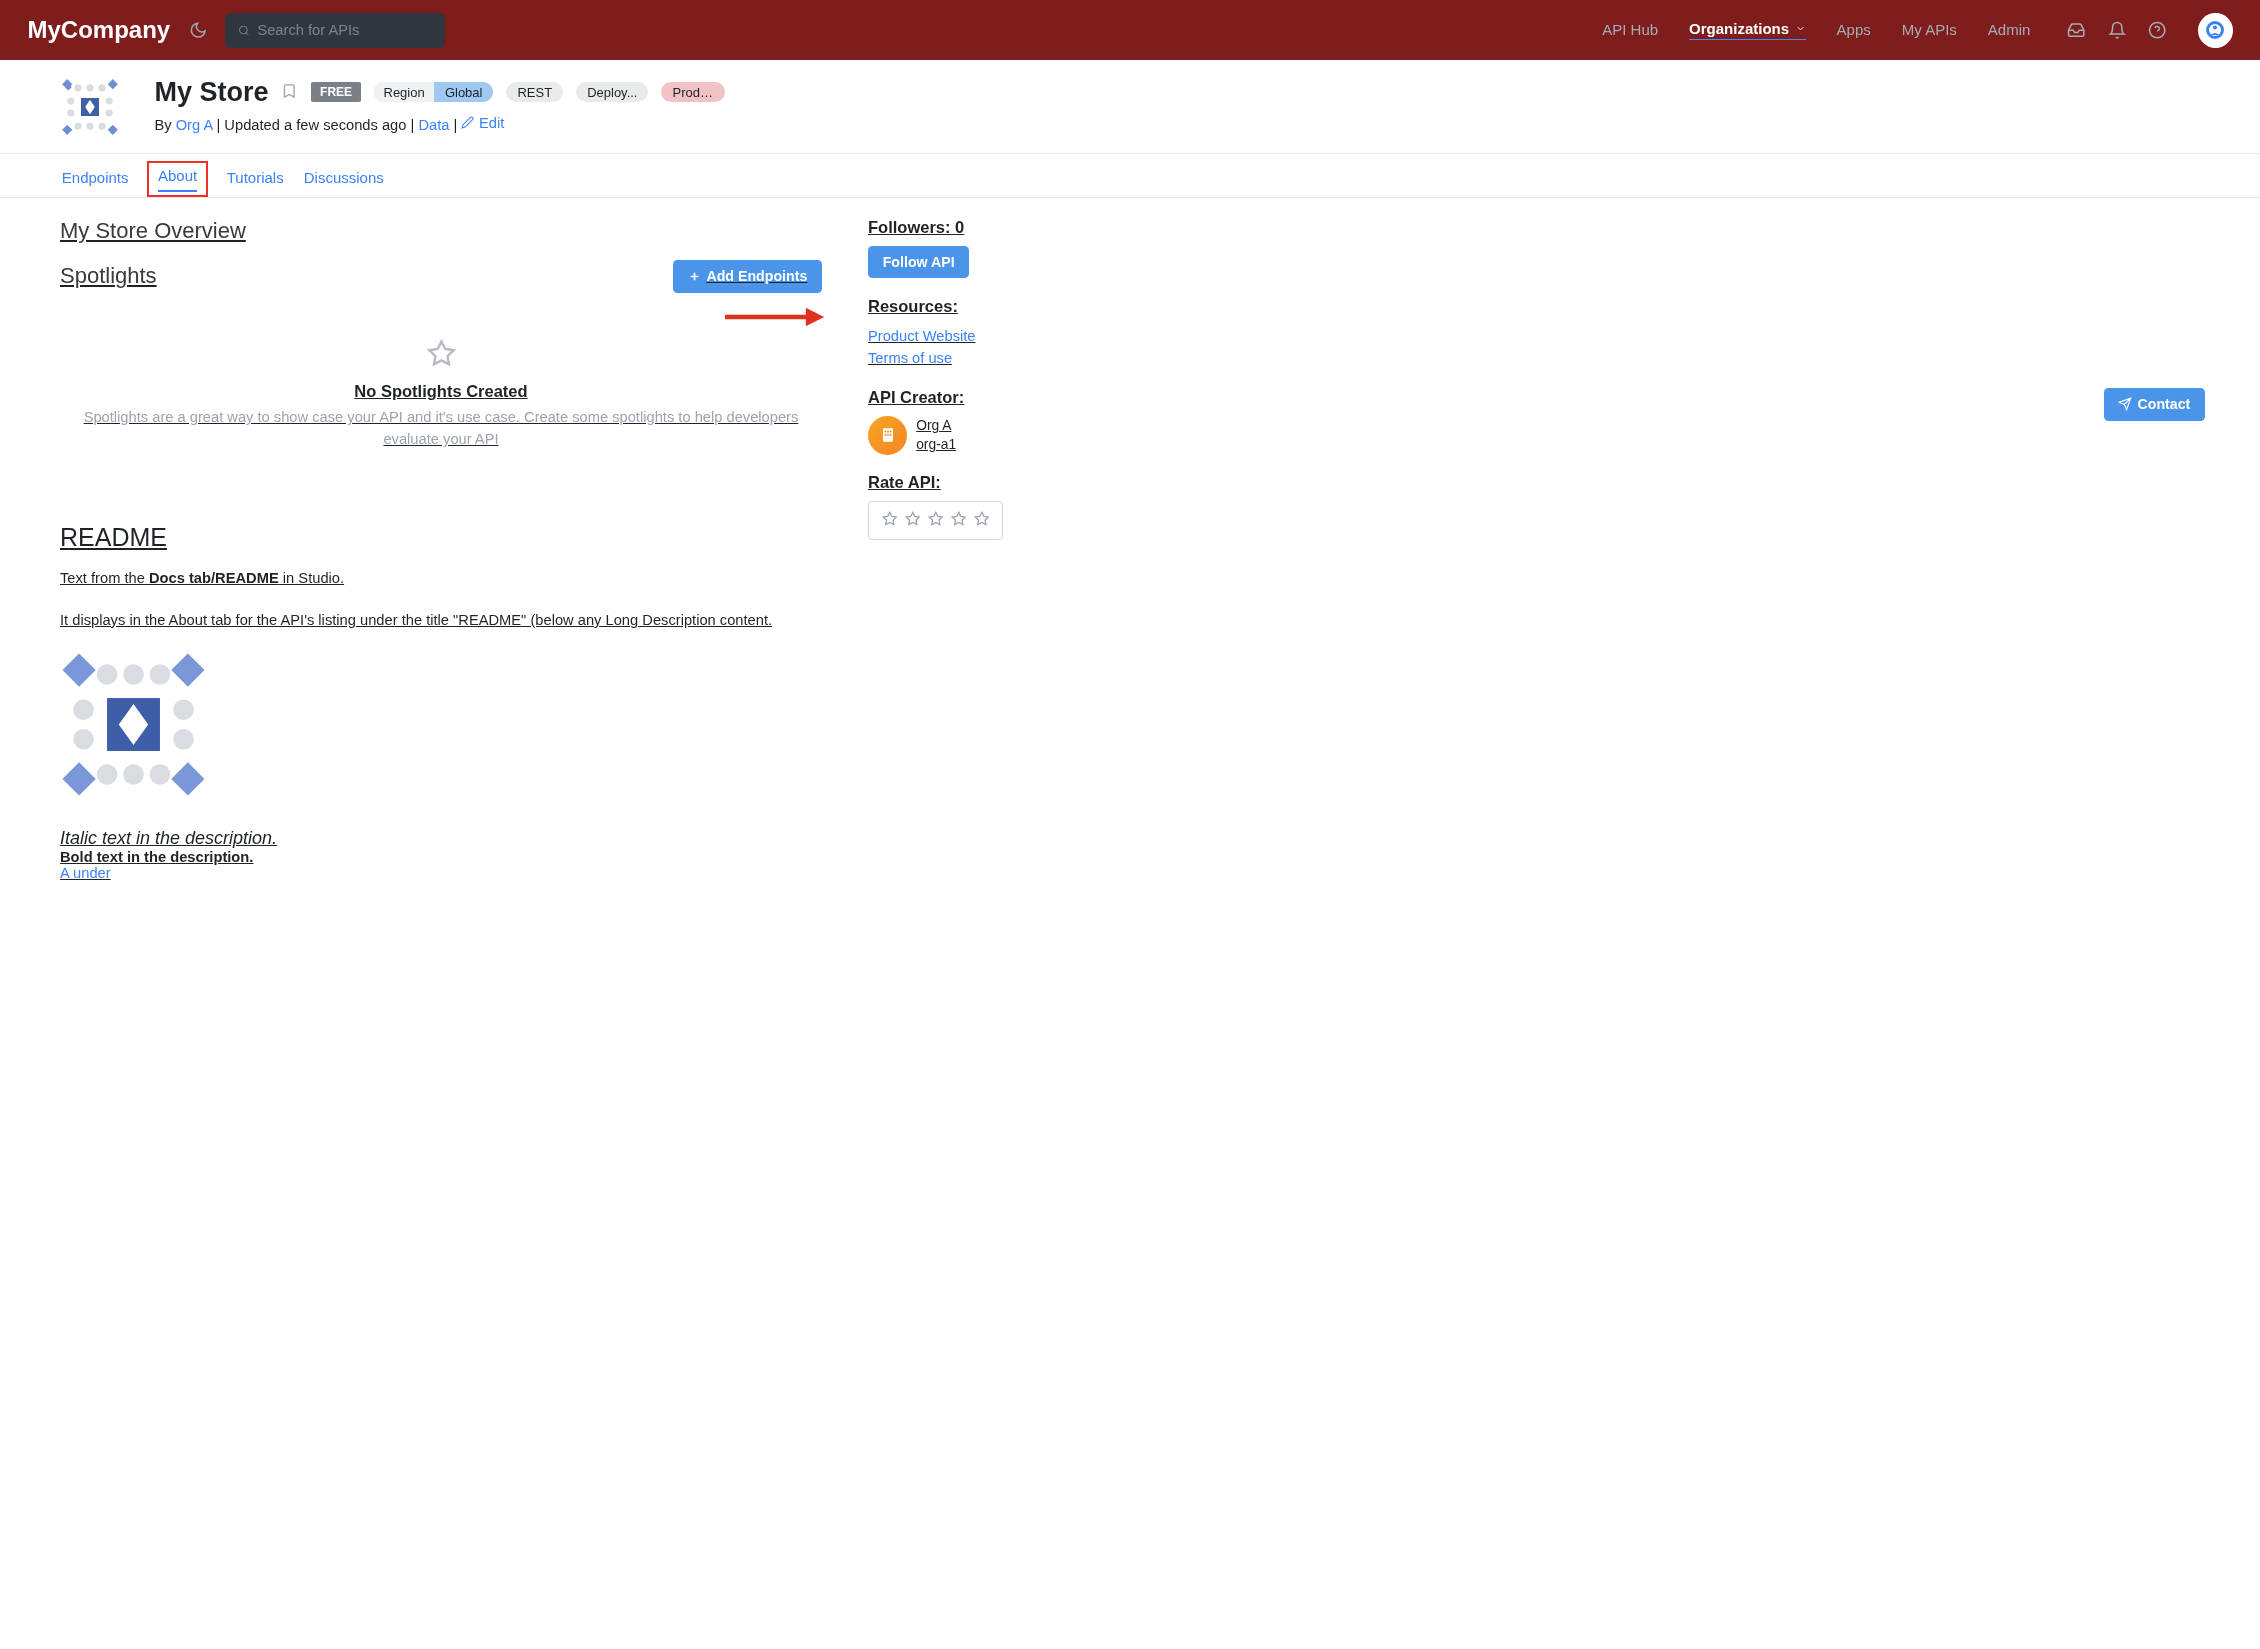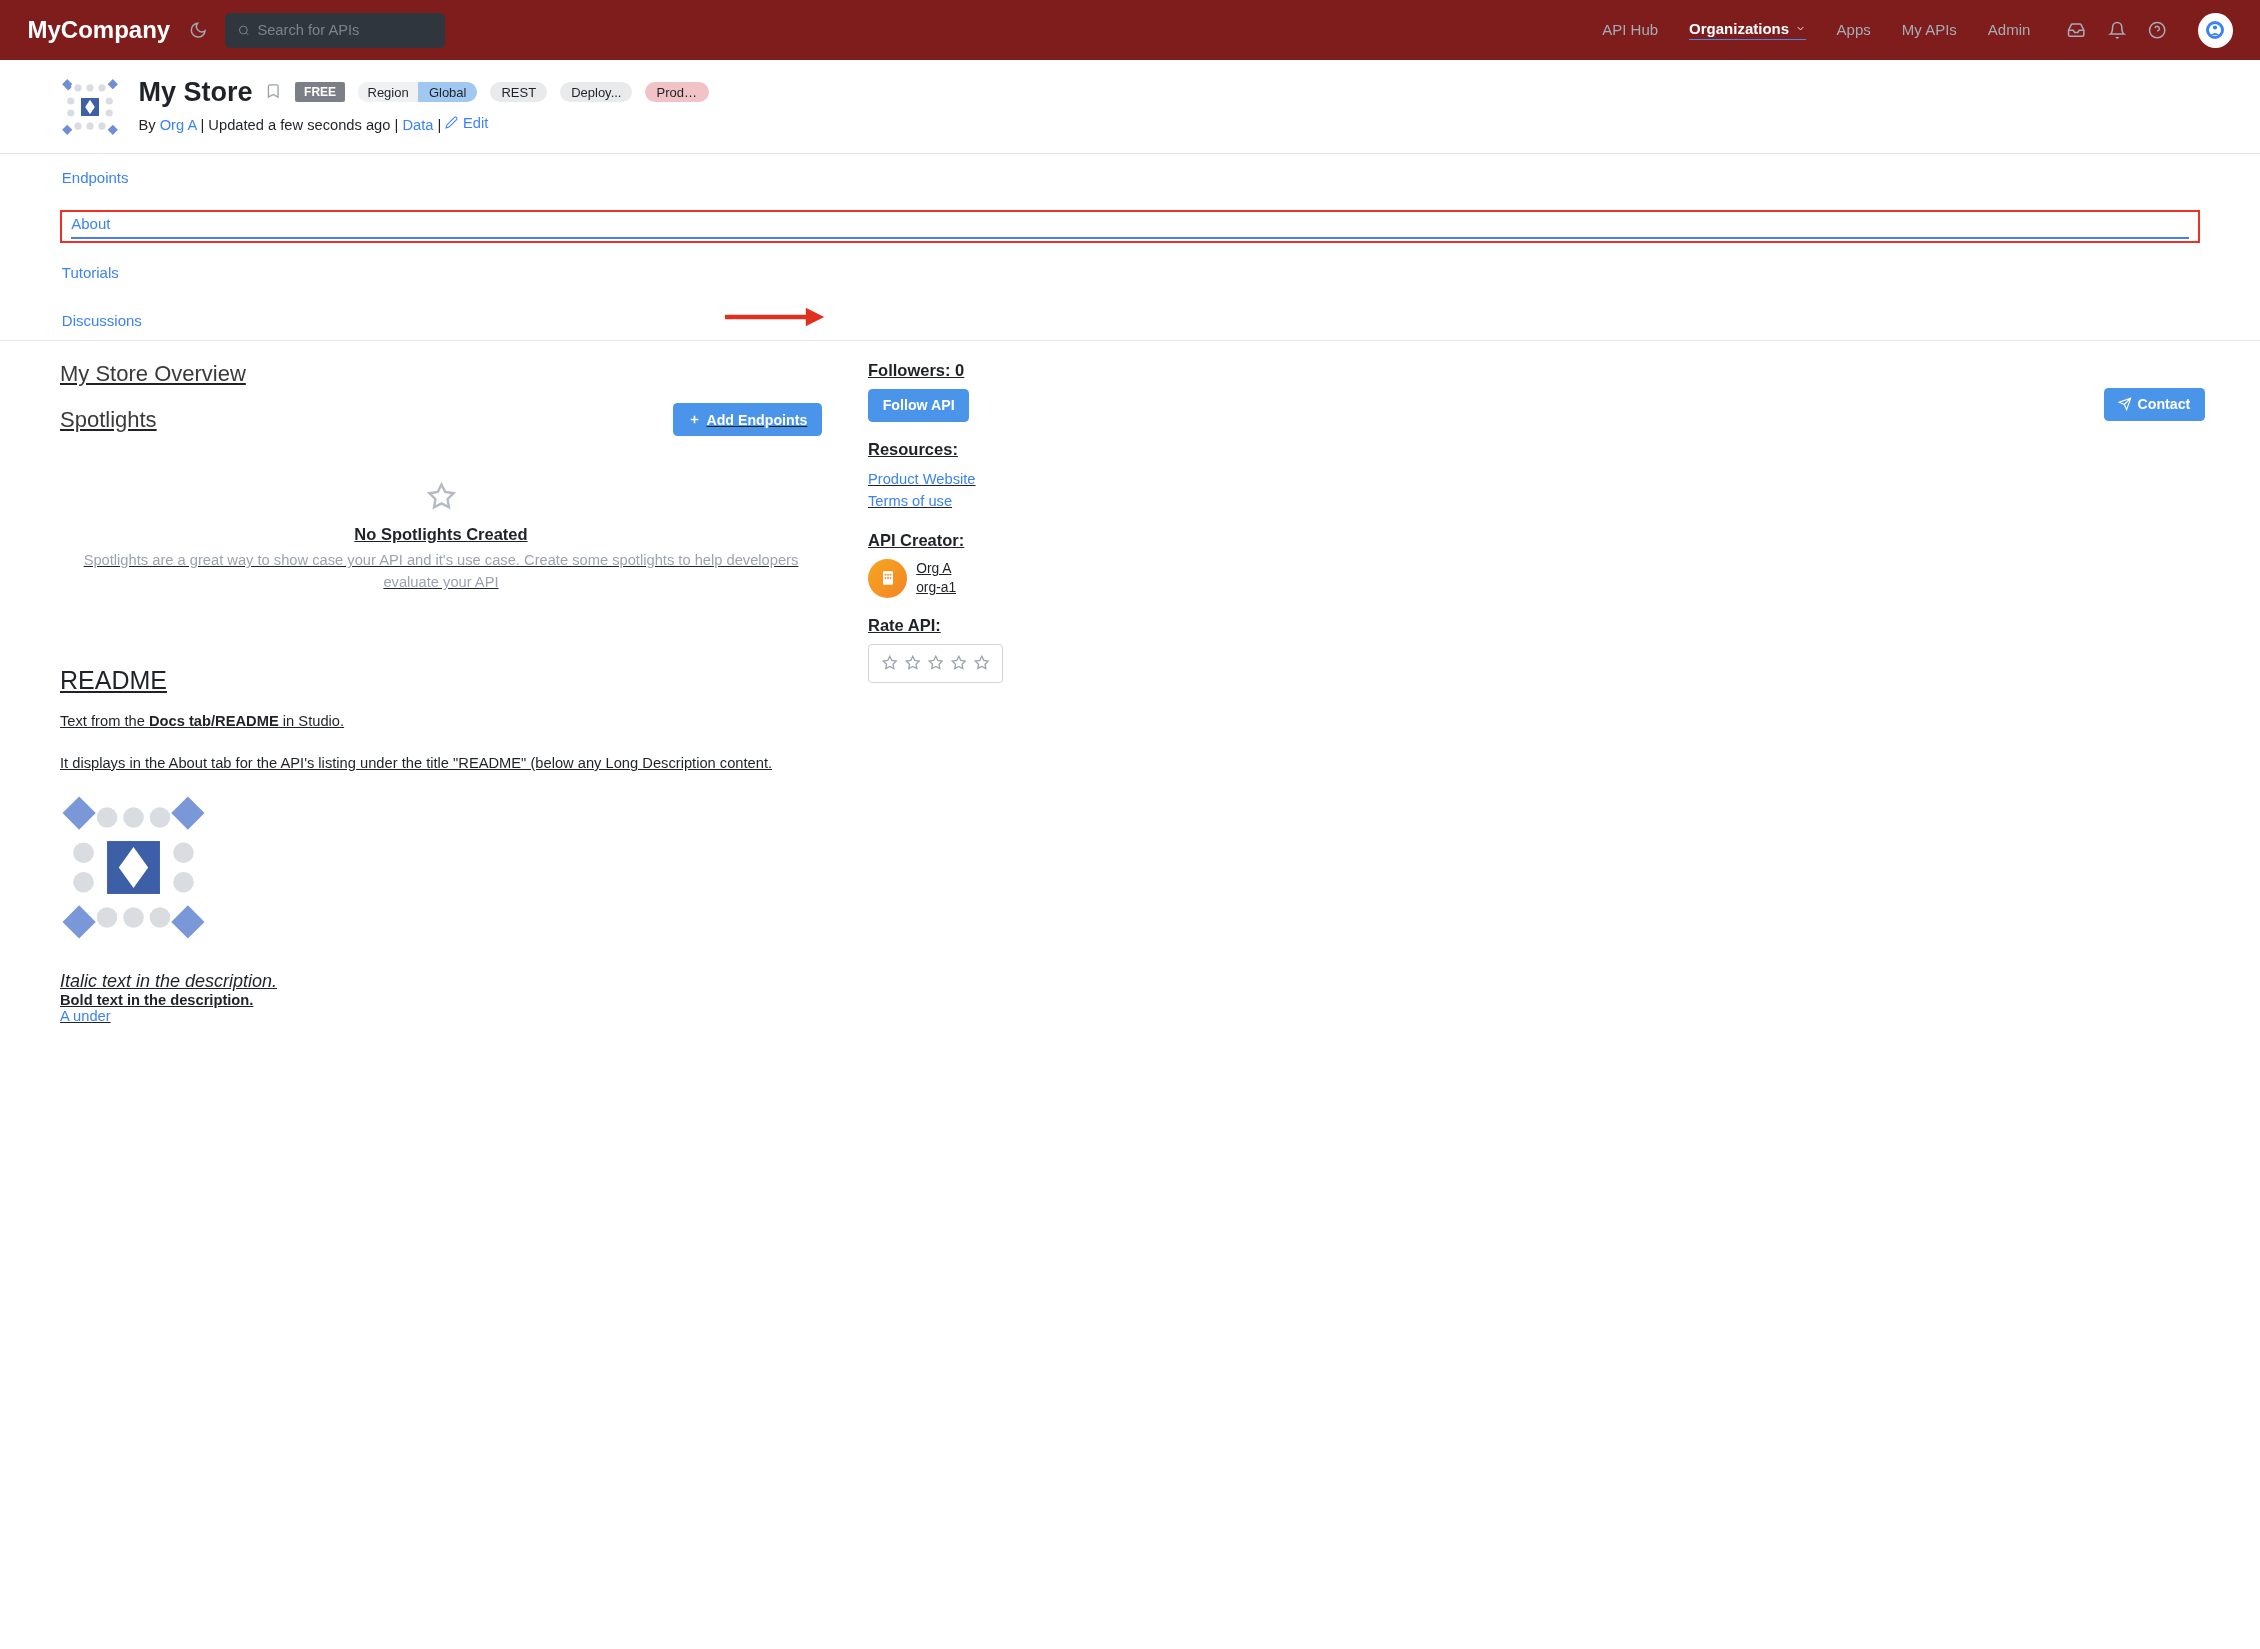--- a/index.html
+++ b/index.html
@@ -102,20 +102,21 @@
       width: 60px;
       height: 60px;
       position: relative;
     }
     .api-logo-svg {
       width: 100%;
       height: 100%;
     }
     .api-header-content {
       flex: 1;
+      margin-left: 16px;
     }
     .api-title-row {
       display: flex;
       align-items: center;
       gap: 13px;
       margin-bottom: 7.3px;
     }
     .api-title {
       font-size: 27px;
       font-weight: 600;
@@ -178,21 +179,20 @@
       color: #3b82f6;
       display: inline-flex;
       align-items: center;
       gap: 4.6px;
     }
     .tabs {
       display: flex;
       gap: 16.5px;
       padding: 11px 60px 0;
       border-bottom: 0.9px solid #e5e7eb;
-      flex-direction: column;
     }
     .tab {
       color: #3b82f6;
       font-size: 15px;
       padding: 3.7px 1.8px 11px;
       cursor: pointer;
       position: relative;
     }
     .tab.active {
       border: 2.8px solid #ee3124;

